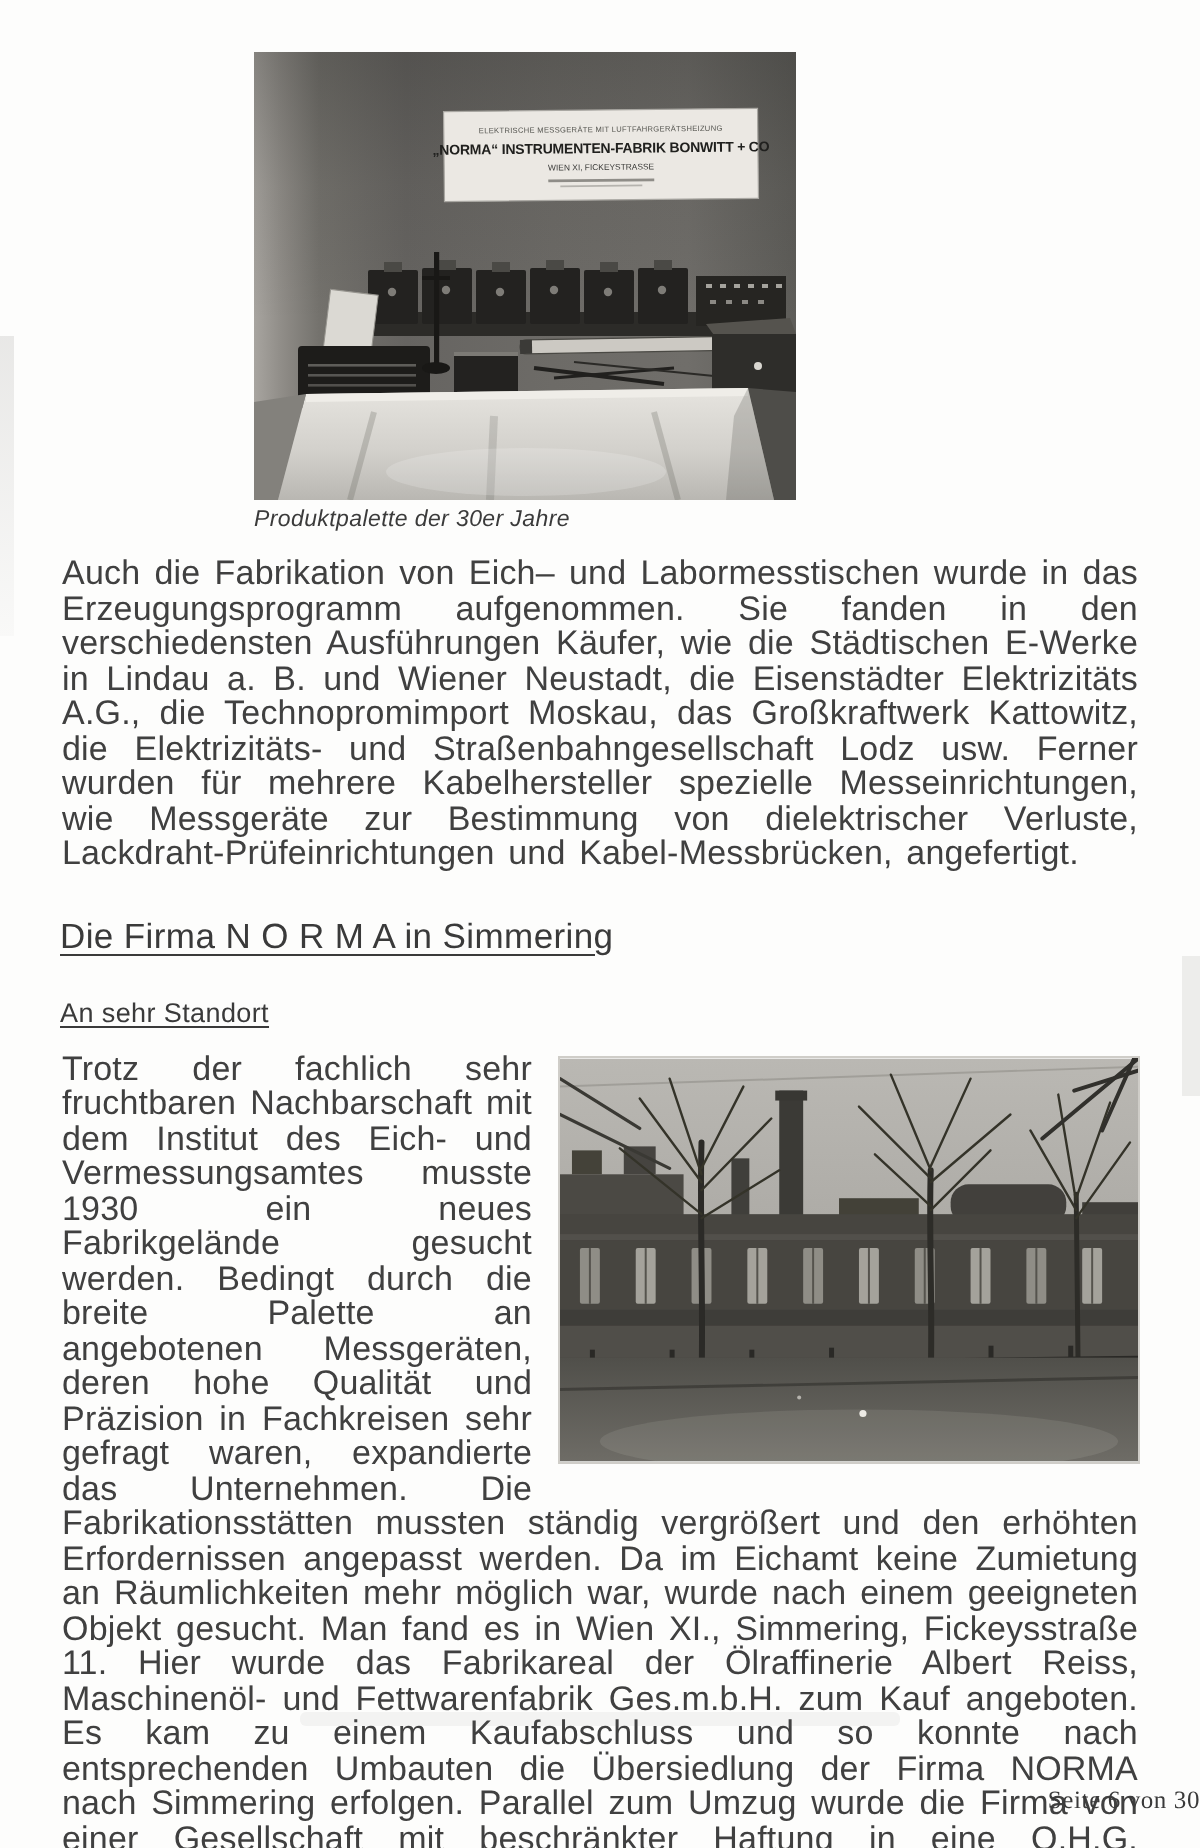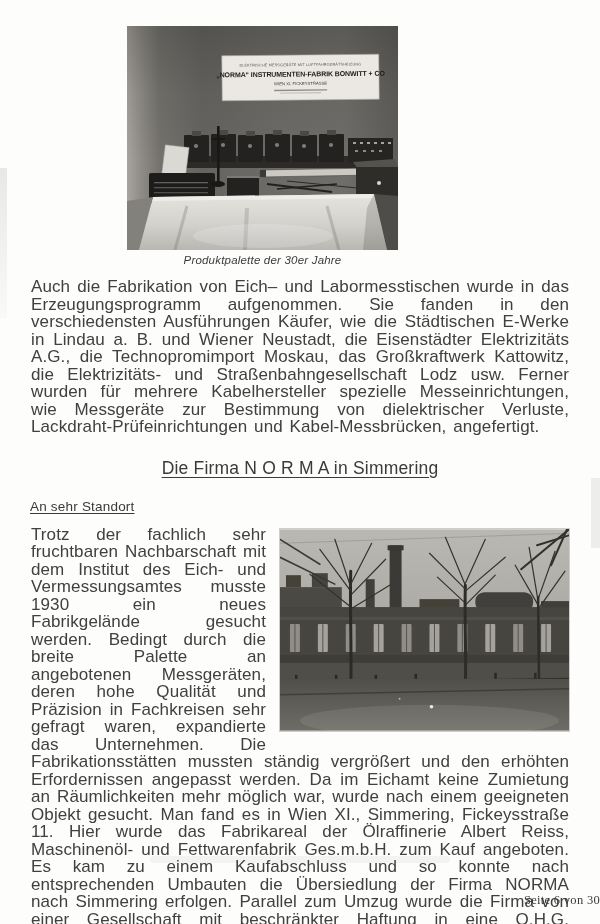--- a/index.html
+++ b/index.html
@@ -11,38 +11,38 @@
     overflow:hidden;
     font-family:"Liberation Sans", sans-serif;
     color:#3e3e3e;
   }
   .content{padding:26px 30px 0 30px;}
 
   
   .photo1-wrap{width:271px;margin-left:97px;}
   .photo1-wrap svg{display:block;}
   .caption{
-    text-align:center;font-style:italic;
+    font-style:italic;
     font-size:11.5px;color:#3b3b3b;margin-top:4px;
     letter-spacing:.2px;
   }
 
   
   .para{
     text-align:justify;
     font-size:17px;line-height:17.5px;
     word-spacing:2px;letter-spacing:.1px;
     color:#404040;margin:1px;
   }
   .para1{margin-top:12px;}
 
   h1.section-h{
     font-size:17.5px;font-weight:400;color:#3a3a3a;
     text-decoration:underline;text-underline-offset:3px;
-    margin:22px 0 0 0;letter-spacing:.2px;text-align:center;
+    margin:22px 0 0 0;letter-spacing:.2px;
   }
   h2.sub-h{
     font-size:13.5px;font-weight:400;color:#3a3a3a;
     text-decoration:underline;text-underline-offset:2px;
     margin:20px 0 0 0;letter-spacing:.2px;
   }
 
   
   .standort{margin-top:12px;}
   .standort::after{content:"";display:block;clear:both;}

